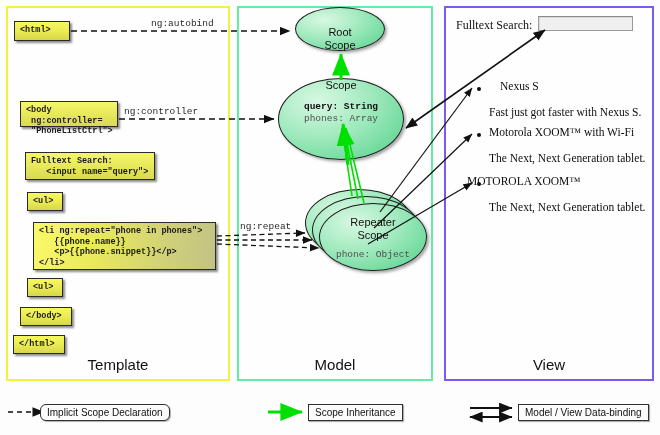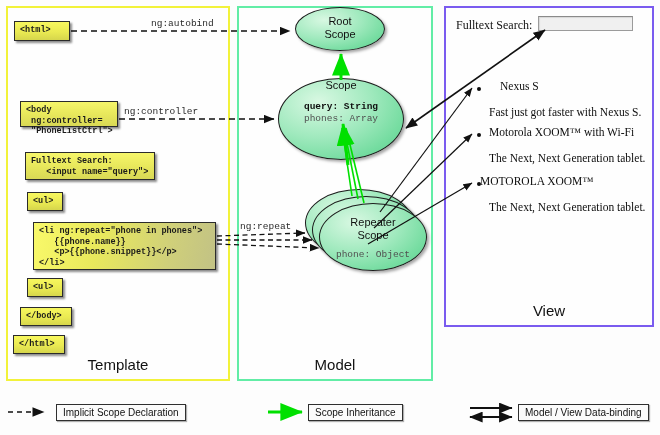--- a/index.html
+++ b/index.html
@@ -17,21 +17,21 @@
   }
 
   
   .panel {
     position: absolute;
     background: #fefefe;
     box-sizing: border-box;
   }
   .panel-template { left: 6px;   top: 6px; width: 224px; height: 375px; border: 2px solid #f2f23a; }
   .panel-model    { left: 237px; top: 6px; width: 196px; height: 375px; border: 2px solid #62eda6; }
-  .panel-view     { left: 444px; top: 6px; width: 210px; height: 321px; border: 2px solid #7a5bef; }
+  .panel-view     { left: 444px; top: 6px; width: 210px; height: 375px; border: 2px solid #7a5bef; }
 
   .panel-label {
     position: absolute;
     bottom: 6px;
     left: 0;
     width: 100%;
     text-align: center;
     font-size: 15px;
     color: #111;
     font-family: "Liberation Sans", sans-serif;
@@ -179,21 +179,21 @@
    &lt;p&gt;{{phone.snippet}}&lt;/p&gt;
 &lt;/li&gt;</div>
 
   <div class="codebox" style="left:27px; top:278px; width:36px; height:19px;">&lt;ul&gt;</div>
 
   <div class="codebox" style="left:20px; top:307px; width:52px; height:19px;">&lt;/body&gt;</div>
 
   <div class="codebox" style="left:13px; top:335px; width:52px; height:19px;">&lt;/html&gt;</div>
 
   <div class="ellipse" style="left:295px; top:7px; width:90px; height:44px;">
-    <div class="e-title" style="margin-top:7px;">Root</div>
+    <div class="e-title" style="margin-top:18px;">Root</div>
     <div class="e-title">Scope</div>
   </div>
 
   <div class="ellipse" style="left:278px; top:78px; width:126px; height:82px;">
     <div class="e-title">Scope</div>
     <div class="e-prop bold" style="margin-top:9px;">query: String</div>
     <div class="e-prop dim">phones: Array</div>
   </div>
 
   <div class="ellipse" style="left:305px; top:189px; width:108px; height:68px;"></div>
@@ -209,21 +209,21 @@
 
   <div class="view-bullet" style="left:477px; top:87px;"></div>
   <div class="view-item" style="left:489px; top:80px;margin-left:11px;">Nexus S</div>
   <div class="view-item" style="left:489px; top:106px;">Fast just got faster with Nexus S.</div>
 
   <div class="view-bullet" style="left:477px; top:133px;"></div>
   <div class="view-item" style="left:489px; top:126px;">Motorola XOOM™  with Wi-Fi</div>
   <div class="view-item" style="left:489px; top:152px;">The Next, Next Generation tablet.</div>
 
   <div class="view-bullet" style="left:477px; top:182px;"></div>
-  <div class="view-item" style="left:480px; top:175px;text-align:center;">MOTOROLA XOOM™</div>
+  <div class="view-item" style="left:467px; top:175px;text-align:center;">MOTOROLA XOOM™</div>
   <div class="view-item" style="left:489px; top:201px;">The Next, Next Generation tablet.</div>
 
   <div class="edge-label" style="left:151px; top:18px;">ng:autobind</div>
   <div class="edge-label" style="left:124px; top:106px;">ng:controller</div>
   <div class="edge-label" style="left:240px; top:221px;">ng:repeat</div>
 
   <svg class="overlay" viewBox="0 0 660 435">
     <defs>
       <marker id="arrowBlack" markerWidth="9" markerHeight="9" refX="7.2" refY="3" orient="auto">
         <path d="M0,0 L7.5,3 L0,6 z" fill="#111111"></path>
@@ -269,18 +269,18 @@
         </marker>
         <marker id="lgArrowBlackStart" markerWidth="9" markerHeight="9" refX="0.5" refY="3" orient="auto">
           <path d="M7.5,0 L0,3 L7.5,6 z" fill="#111111"></path>
         </marker>
       </defs>
       <line x1="8" y1="20" x2="44" y2="20" stroke="#111" stroke-width="1.6" stroke-dasharray="5,4" marker-end="url(#lgArrowBlack)"></line>
       <line x1="268" y1="20" x2="302" y2="20" stroke="#00e000" stroke-width="3" marker-end="url(#lgArrowGreen)"></line>
       <line x1="470" y1="16" x2="512" y2="16" stroke="#111" stroke-width="1.8" marker-end="url(#lgArrowBlack)"></line>
       <line x1="470" y1="25" x2="512" y2="25" stroke="#111" stroke-width="1.8" marker-start="url(#lgArrowBlackStart)" marker-end="url(#lgArrowBlack)"></line>
     </svg>
-    <div class="legend-box" style="left:56px; top:12px;">Implicit Scope Declaration</div>
+    <div class="legend-box" style="left:40px; top:12px;border-radius:6px;">Implicit Scope Declaration</div>
     <div class="legend-box" style="left:308px; top:12px;">Scope Inheritance</div>
     <div class="legend-box" style="left:518px; top:12px;">Model / View Data-binding</div>
   </div>
 
 </div>
 
 </body></html>

